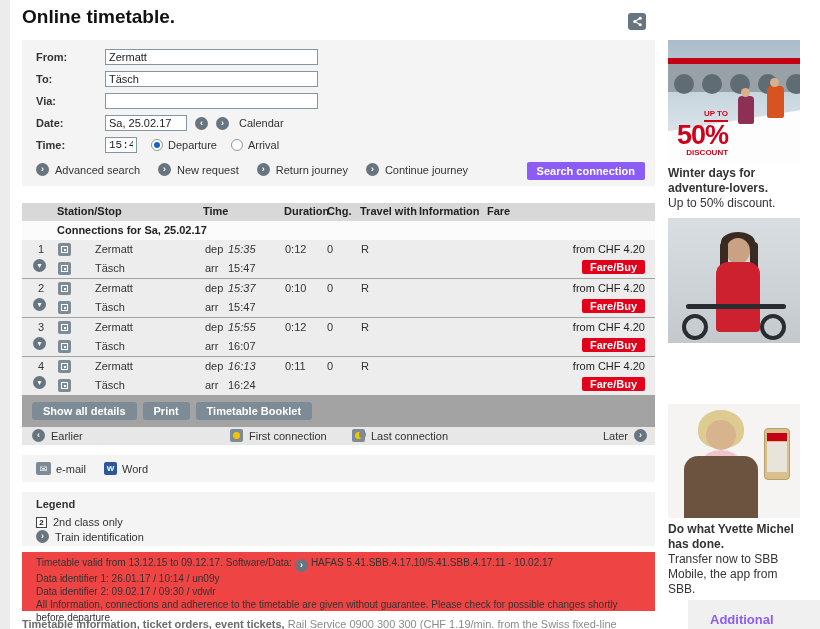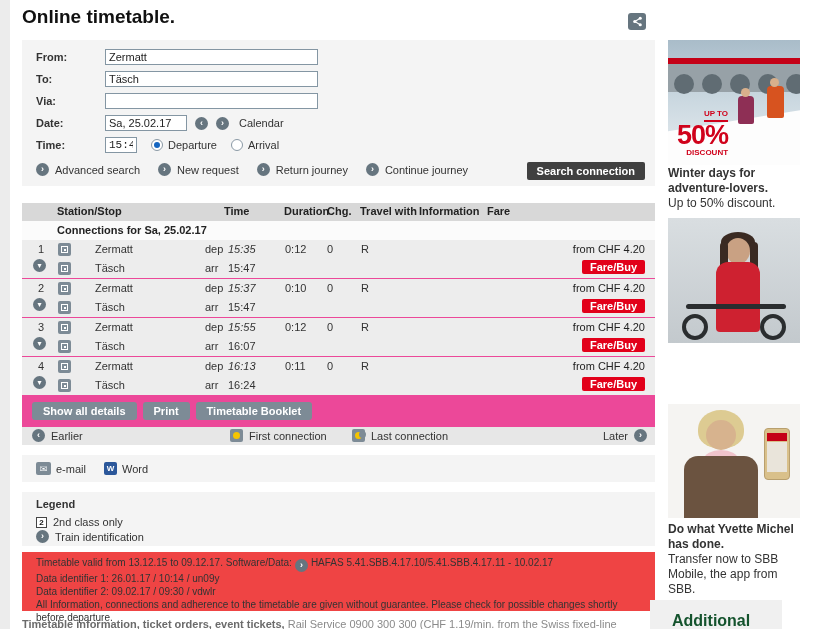--- a/index.html
+++ b/index.html
@@ -23,28 +23,28 @@
   .circle-ic { display:inline-flex; width:13px; height:13px; border-radius:50%; background:#66757f;
     color:#fff; font-size:9px; font-weight:bold; align-items:center; justify-content:center;
     line-height:1; flex:none; }
   .stepper { margin-left:8px; cursor:pointer; }
   .cal-link { margin-left:10px; color:#333; cursor:pointer; }
   .radio { width:12px; height:12px; border:1px solid #8a99a5; border-radius:50%; background:#fff;
     display:inline-flex; align-items:center; justify-content:center; margin:0 5px 0 14px; cursor:pointer; }
   .radio.sel::after { content:""; width:6px; height:6px; border-radius:50%; background:#1565c0; }
   .f-links { position:absolute; left:14px; top:123px; display:flex; align-items:center; gap:18px; }
   .lnk { display:flex; align-items:center; gap:6px; cursor:pointer; color:#333; }
-  .search-btn { position:absolute; right:10px; top:122px; background:#404040; color:#fff;
+  .search-btn { position:absolute; right:10px; top:122px; background:#8b5cf6; color:#fff;
     font-weight:bold; font-size:11px; border:none; border-radius:2px; padding:3px 10px; cursor:pointer; }
 
   
-  .results { position:absolute; left:22px; top:203px; width:633px; background:#ec4899; }
+  .results { position:absolute; left:22px; top:203px; width:633px; background:#a3a3a3; }
   .thead { position:relative; height:18px; background:#d8d8d8; }
   .thead span { position:absolute; top:2px; font-weight:bold; color:#222; }
-  .h-station{left:35px;} .h-time{left:202px;} .h-dur{left:262px;} .h-chg{left:305px;}
+  .h-station{left:35px;} .h-time{left:181px;} .h-dur{left:262px;} .h-chg{left:305px;}
   .h-tw{left:338px;} .h-info{left:397px;} .h-fare{left:465px;}
   .subhead { height:19px; background:#fbfbfb; font-weight:bold; padding:3px 0 0 35px; color:#222; }
   .conn { position:relative; height:38px; background:#ededed; margin-bottom:1px; }
   .c-num { position:absolute; left:16px; top:3px; color:#333; }
   .c-expand { position:absolute; left:11px; top:19px; width:13px; height:13px; border-radius:50%;
     background:#66757f; color:#fff; font-size:8px; display:flex; align-items:center;
     justify-content:center; cursor:pointer; }
   .map-ic { position:absolute; left:36px; width:13px; height:13px; background:#7d8b96; border-radius:2px;
     display:flex; align-items:center; justify-content:center; cursor:pointer; }
   .map-ic i { display:block; width:7px; height:7px; border:1px solid #fff; position:relative; }
@@ -133,22 +133,22 @@
   .face3 { position:absolute; left:38px; top:16px; width:30px; height:30px; border-radius:50%;
     background:#d7b38e; }
   .scarf3 { position:absolute; left:36px; top:46px; width:34px; height:18px; border-radius:50%;
     background:#f0c4cc; }
   .jacket3 { position:absolute; left:16px; top:52px; width:74px; height:62px;
     background:#6b5340; border-radius:14px 14px 0 0; }
   .phone3 { position:absolute; left:96px; top:24px; width:26px; height:52px; background:#d9c08a;
     border-radius:4px; border:1px solid #b89f6e; }
   .phone3::before { content:""; position:absolute; left:2px; top:4px; width:20px; height:8px; background:#c40016; }
   .phone3::after { content:""; position:absolute; left:2px; top:13px; width:20px; height:30px; background:#e9e4da; }
-  .additional-box { position:absolute; left:650px; top:600px; width:132px; height:29px; background:#f0f0f0;
-    padding:12px 0 0 22px; font-size:16px; font-weight:bold; color:#14532d; }
+  .additional-box { position:absolute; left:688px; top:600px; width:132px; height:29px; background:#f0f0f0;
+    padding:12px 0 0 22px; font-size:13px; font-weight:bold; color:#8b5cf6; }
 </style>
 </head>
 <body>
 
 <div class="page">
   <div class="left-strip"></div>
 
   <h1 class="page-title">Online timetable.</h1>
   <div class="share-btn">
     <svg width="11" height="11" viewBox="0 0 24 24">

